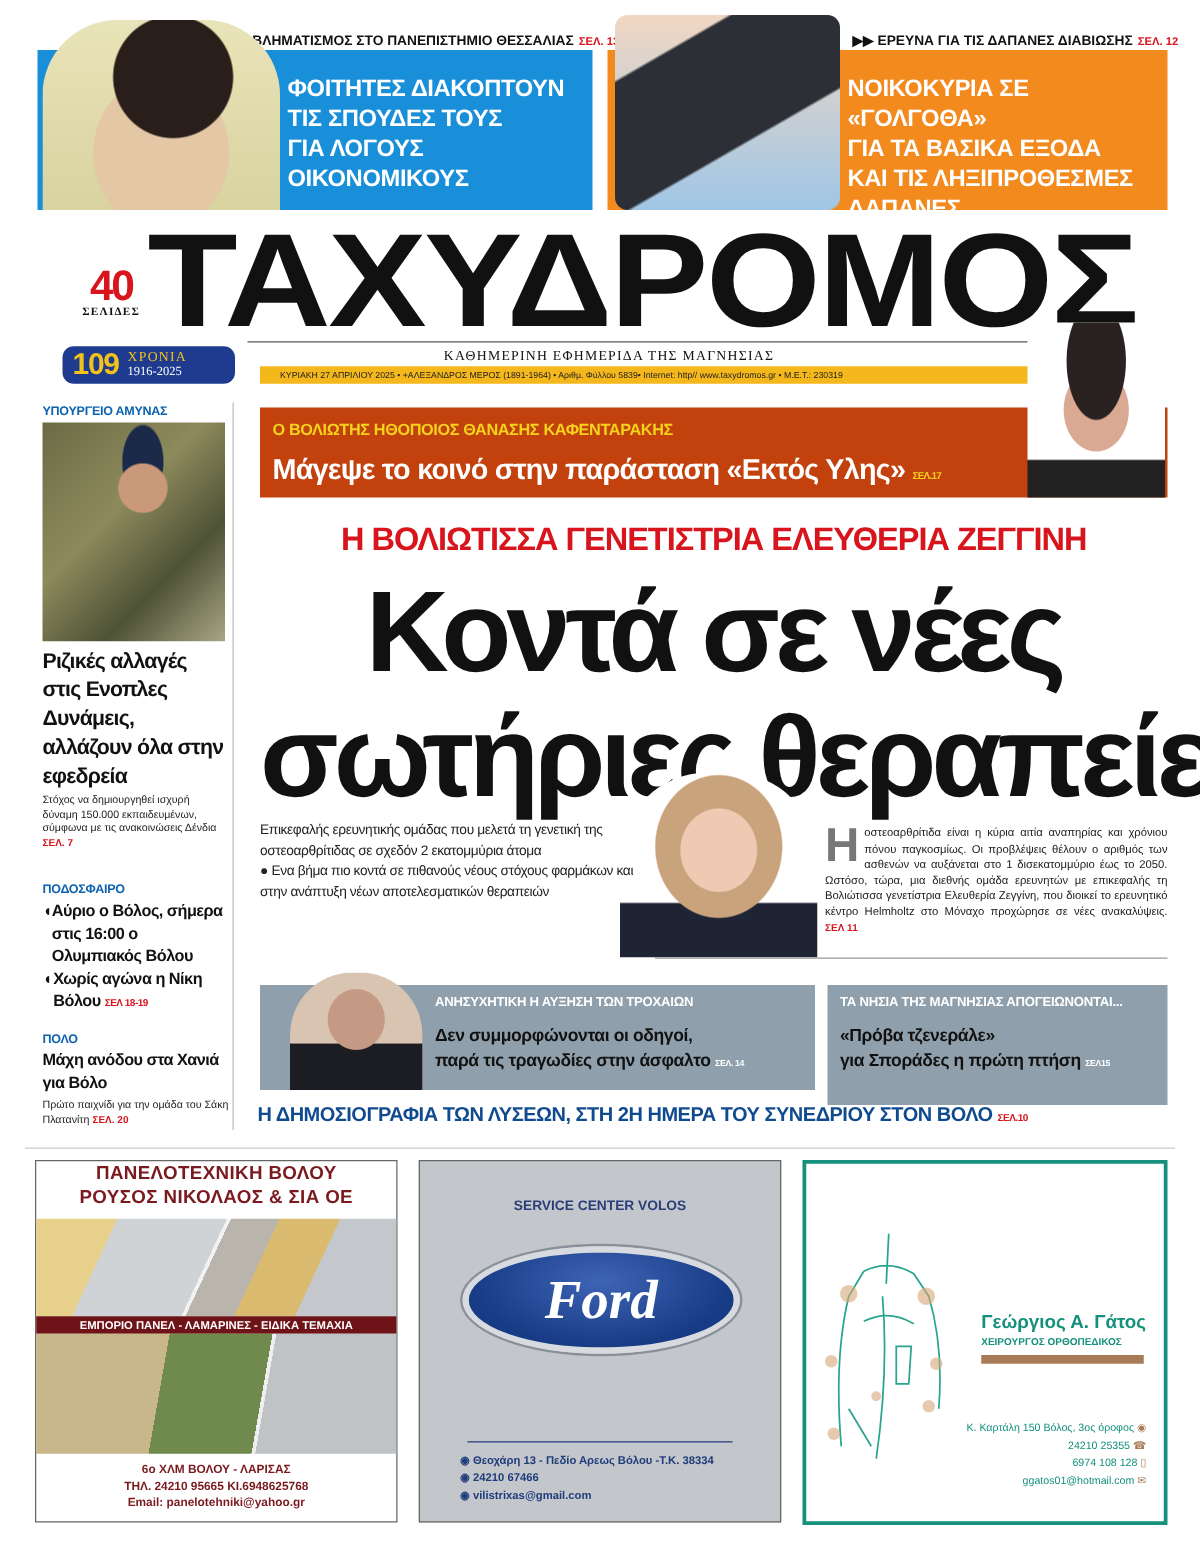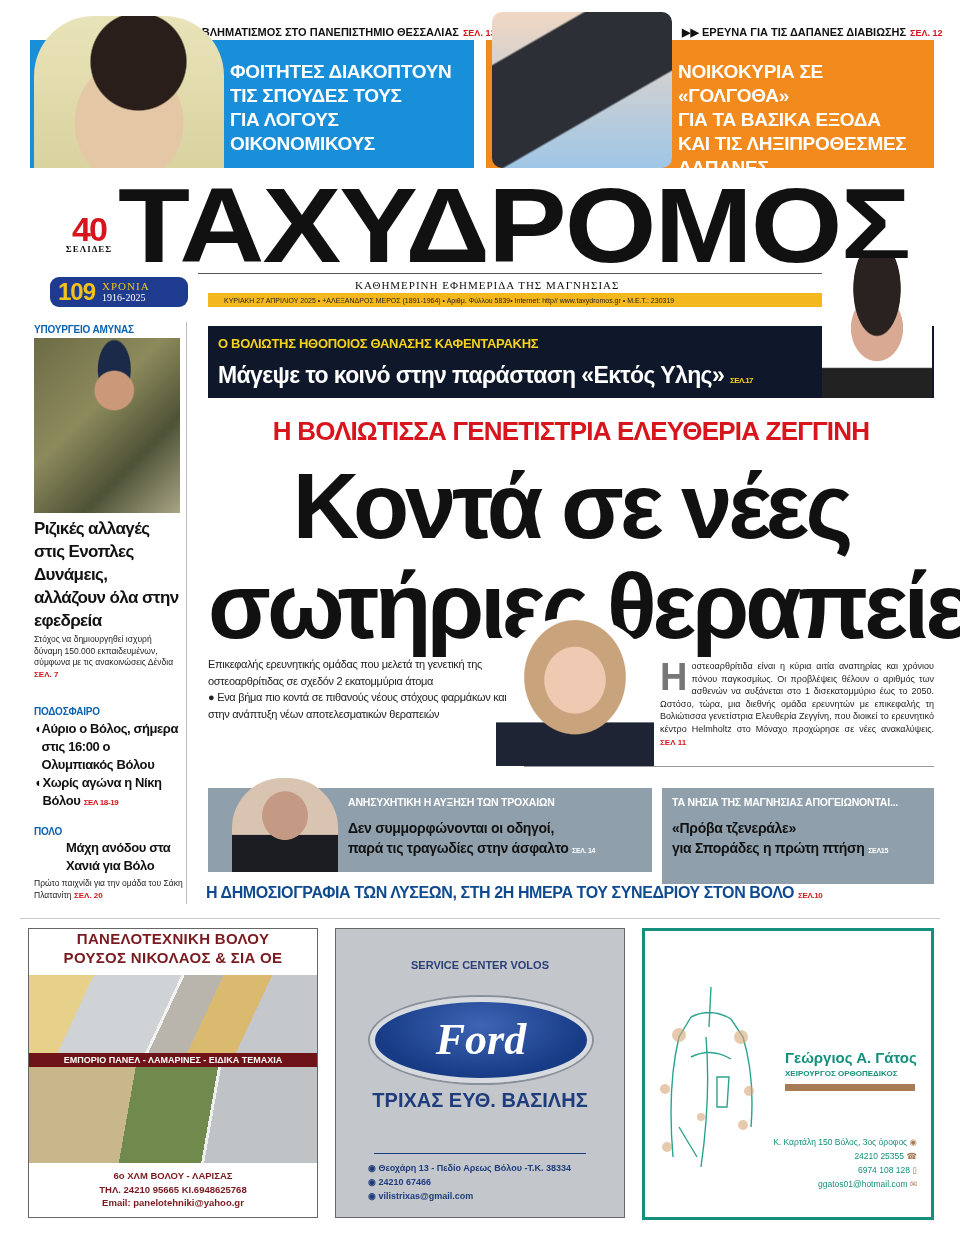--- a/index.html
+++ b/index.html
@@ -22,21 +22,21 @@
 .years-txt .b{font-size:10px;color:#fff}
 .subtitle{font-family:"Liberation Serif",serif;font-size:11px;letter-spacing:1px}
 .infobar{background:#f5b81c;font-size:7px;display:flex;align-items:center;padding-left:16px;white-space:nowrap;color:#222}
 
 .side-kicker{color:#0b62b0;font-weight:bold;font-size:10px;letter-spacing:-0.2px}
 .side-head{font-weight:bold;font-size:17px;line-height:23px;letter-spacing:-0.6px}
 .side-body{font-size:8.5px;line-height:11.5px;color:#222}
 .pgref{color:#d8141c;font-weight:bold;font-size:8px}
 .side-item{font-weight:bold;font-size:13px;line-height:18px;letter-spacing:-0.4px}
 
-.teal-box{background:#0f172a}
+.teal-box{background:#c2410c}
 
 .lead-kicker{color:#d8141c;font-weight:bold;font-size:26px;letter-spacing:-0.8px;text-align:center;white-space:nowrap}
 .lead-head{font-weight:bold;font-size:92px;letter-spacing:-4px;text-align:center;line-height:92px;white-space:nowrap}
 .lead-sub{font-size:11px;line-height:16.5px;color:#222;letter-spacing:-0.3px}
 .lead-body{font-size:9px;line-height:12.6px;color:#222;text-align:justify}
 .dropcap{float:left;font-size:38px;line-height:34px;font-weight:bold;color:#777;margin-right:4px}
 
 .grey-box{background:#8fa0ac}
 .grey-kicker{color:#fff;font-weight:bold;font-size:10.5px;letter-spacing:-0.2px}
 .grey-head{font-weight:bold;font-size:14px;line-height:20px;color:#111;letter-spacing:-0.3px}
@@ -113,21 +113,21 @@
       <span>Αύριο ο Βόλος, σήμερα στις 16:00 ο Ολυμπιακός Βόλου</span>
     </div>
   <div class="side-item cond" style="display:flex;">
       <span style="width:12px;">◖</span>
       <span><span>Χωρίς αγώνα η Νίκη Βόλου</span> <span class="pgref">ΣΕΛ 18-19</span></span>
     </div>
 </div>
 
 <div class="abs" style="left:34px;top:826px;width:150px;">
   <div class="side-kicker">ΠΟΛΟ</div>
-  <div class="side-item cond" style="margin-top:2px;margin-left:32px;">Μάχη ανόδου στα Χανιά για Βόλο</div>
+  <div class="side-item cond" style="margin-top:2px;">Μάχη ανόδου στα Χανιά για Βόλο</div>
   <div class="side-body" style="margin-top:3px;"><span>Πρώτο παιχνίδι για την ομάδα του Σάκη Πλατανίτη</span> <span class="pgref">ΣΕΛ. 20</span></div>
 </div>
 
 <div class="abs teal-box" style="left:208px;top:326px;width:726px;height:72px;">
   <div class="abs" style="left:10px;top:10px;color:#f5d21c;font-weight:bold;font-size:13px;letter-spacing:-0.3px;">Ο ΒΟΛΙΩΤΗΣ ΗΘΟΠΟΙΟΣ ΘΑΝΑΣΗΣ ΚΑΦΕΝΤΑΡΑΚΗΣ</div>
   <div class="abs" style="left:10px;top:36px;color:#fff;font-weight:bold;font-size:23px;letter-spacing:-0.6px;white-space:nowrap;"><span>Μάγεψε το κοινό στην παράσταση «Εκτός Υλης»</span> <span class="pgref" style="color:#f5d21c;font-size:8px;">ΣΕΛ.17</span></div>
 </div>
 <div class="abs photo" style="left:822px;top:258px;width:110px;height:140px;background:radial-gradient(ellipse at 50% 22%,#2a2220 0 30%,transparent 31%),radial-gradient(ellipse at 50% 50%,#d9a994 0 33%,transparent 34%),linear-gradient(#fff 0 78%,#222 79%);"></div>
 
 <div class="abs lead-kicker cond" style="left:208px;top:416px;width:726px;">Η ΒΟΛΙΩΤΙΣΣΑ ΓΕΝΕΤΙΣΤΡΙΑ ΕΛΕΥΘΕΡΙΑ ΖΕΓΓΙΝΗ</div>
@@ -176,21 +176,20 @@
     <div>ΤΗΛ.  24210 95665 ΚΙ.6948625768</div>
     <div>Email: panelotehniki@yahoo.gr</div>
   </div>
 </div>
 
 <div class="abs ad" style="left:335px;top:928px;width:290px;height:290px;background:#c3c6ca;">
   <div class="abs" style="left:0;top:30px;width:100%;text-align:center;color:#2a3f7a;font-weight:bold;font-size:11px;">SERVICE CENTER VOLOS</div>
   <div class="abs ford-oval" style="left:34px;top:68px;width:222px;height:86px;">
     <div style="color:#fff;font-family:'Liberation Serif',serif;font-style:italic;font-weight:bold;font-size:44px;text-align:center;line-height:76px;">Ford</div>
   </div>
-  <div class="abs" style="left:0;top:160px;width:100%;text-align:center;color:#1f3c7c;font-weight:bold;font-size:20px;">ΤΡΙΧΑΣ ΕΥΘ. ΒΑΣΙΛΗΣ</div>
   <div class="abs" style="left:38px;top:224px;width:212px;height:1px;background:#1f3c7c;"></div>
   <div class="abs" style="left:32px;top:232px;color:#1f3c7c;font-weight:bold;font-size:9px;line-height:14px;">
     <div><span>◉</span> <span>Θεοχάρη 13 - Πεδίο Αρεως Βόλου -Τ.Κ. 38334</span></div>
     <div><span>◉</span> <span>24210 67466</span></div>
     <div><span>◉</span> <span>vilistrixas@gmail.com</span></div>
   </div>
 </div>
 
 <div class="abs ad" style="left:642px;top:928px;width:292px;height:292px;background:#fff;border:3px solid #14907c;">
   <svg class="abs" style="left:6px;top:46px;" width="120" height="200" viewBox="0 0 120 200">

